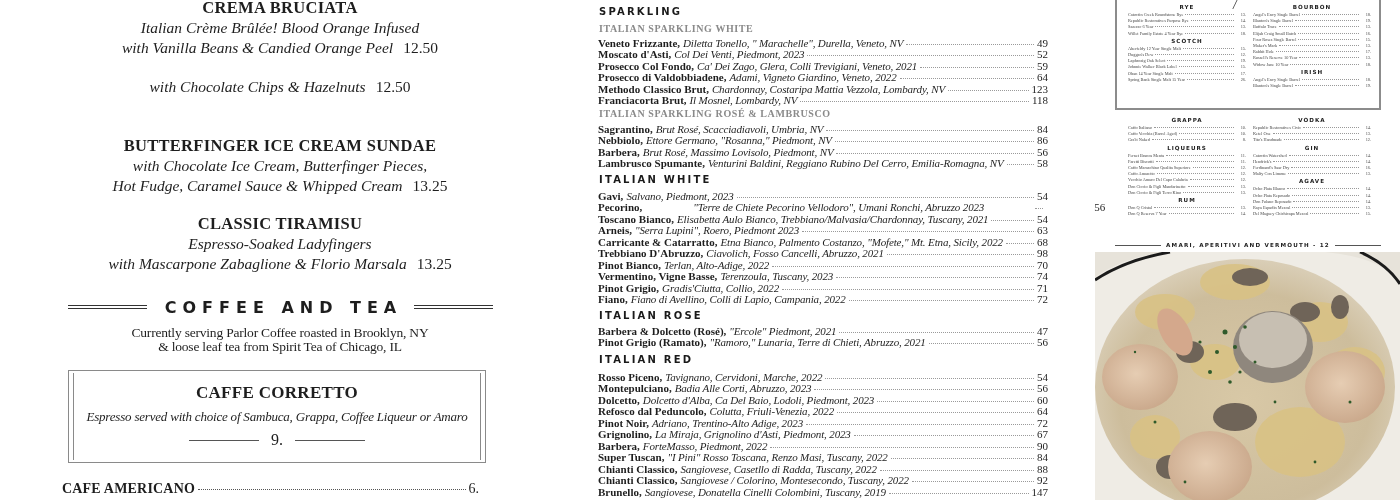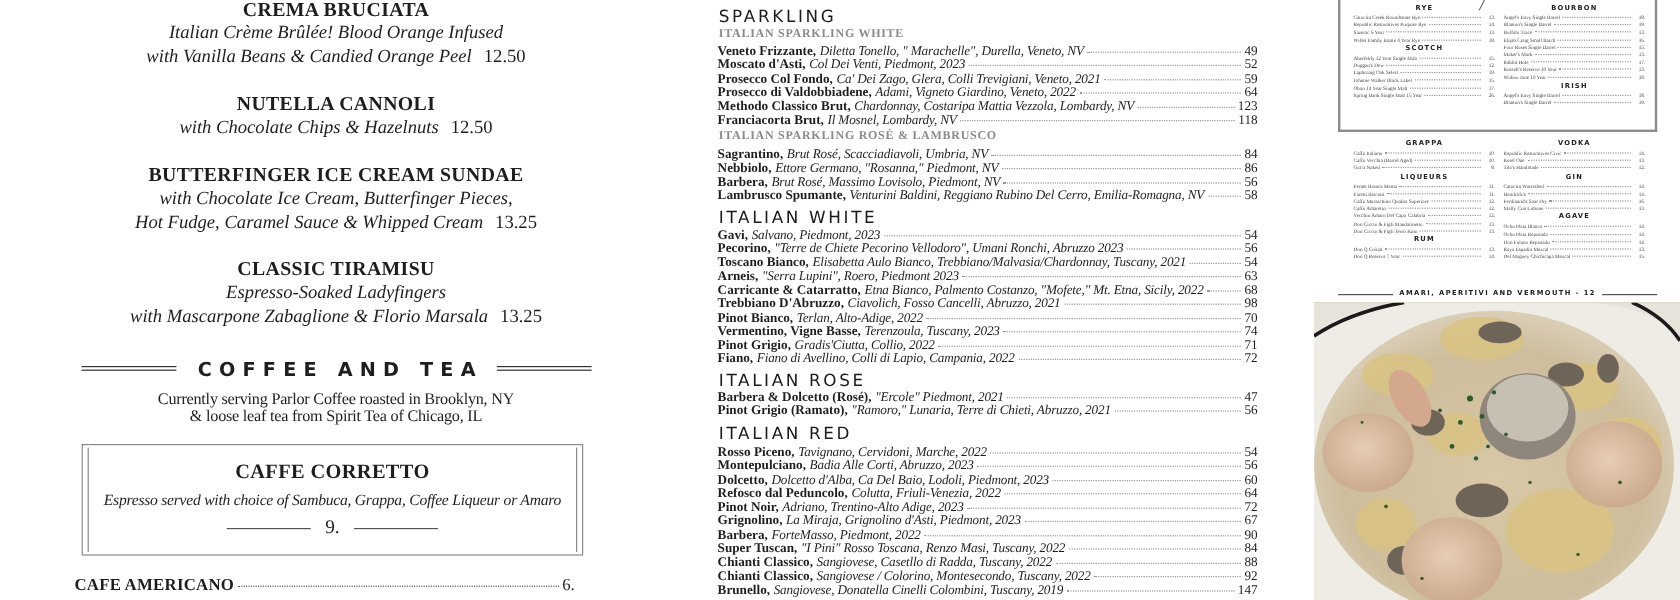--- a/index.html
+++ b/index.html
@@ -25,21 +25,21 @@
   #corretto-price-row { position: absolute; left: 0; top: 60px; width: 100%; display: flex; justify-content: center; align-items: center; }
   .thin-rule { width: 70px; border-top: 1px solid #555; }
   #corretto-price { font-size: 16px; padding: 0 12px; }
 
   #americano { position: absolute; left: 2px; top: 481px; width: 417px; display: flex; align-items: baseline; font-size: 14px; }
   #americano .nm { font-weight: bold; letter-spacing: 0.2px; }
   .leader { flex: 1; border-bottom: 1px dotted #555; margin: 0 3px; transform: translateY(-3px); }
 
   
   #wine { position: absolute; left: 598px; top: 0; width: 452px; }
-  .cat { font-family: "DejaVu Sans", sans-serif; font-weight: normal; font-size: 14px; letter-spacing: 2.2px; color: #1a1a1a; position: absolute; left: 1px; }
+  .cat { font-family: "DejaVu Sans", sans-serif; font-weight: bold; font-size: 10px; letter-spacing: 2.2px; color: #1a1a1a; position: absolute; left: 1px; }
   .sub { font-weight: bold; font-size: 10px; letter-spacing: 0.6px; color: #8a8a8a; position: absolute; left: 1px; }
   .wrow { position: absolute; left: 0; width: 450px; height: 11.5px; display: flex; align-items: baseline; font-size: 11px; white-space: nowrap; }
   .wrow .wn { font-weight: bold; }
   .wrow .wd { font-style: italic; margin-left: 3px; letter-spacing: -0.15px; }
   .wrow .ld { flex: 1; border-bottom: 1px dotted #9a9a9a; margin: 0 3px; transform: translateY(-2px); min-width: 8px; }
   .wrow .wp { text-align: center; }
 
   
   #spirits { position: absolute; left: 1115px; top: 0; width: 266px; height: 110px; border: 2px solid #8c8c8c; border-top: none; }
   .sp-col { position: absolute; width: 118px; }
@@ -62,21 +62,20 @@
 
 <div id="left">
 
   <div class="dessert" style="top:-2px">
     <div class="name">CREMA BRUCIATA</div>
     <div class="desc">Italian Crème Brûlée! Blood Orange Infused</div>
     <div class="desc"><span>with Vanilla Beans &amp; Candied Orange Peel</span><span class="price">12.50</span></div>
   </div>
 
   <div class="dessert" style="top:77px">
-    <div class="name">NUTELLA CANNOLI</div>
     <div class="desc"><span>with Chocolate Chips &amp; Hazelnuts</span><span class="price">12.50</span></div>
   </div>
 
   <div class="dessert" style="top:136px">
     <div class="name">BUTTERFINGER ICE CREAM SUNDAE</div>
     <div class="desc">with Chocolate Ice Cream, Butterfinger Pieces,</div>
     <div class="desc"><span>Hot Fudge, Caramel Sauce &amp; Whipped Cream</span><span class="price">13.25</span></div>
   </div>
 
   <div class="dessert" style="top:214px">
@@ -178,21 +177,21 @@
       <span class="ld"></span>
       <span class="wp">58</span>
     </div>
     <div class="cat" style="top: 174px;">ITALIAN WHITE</div>
     <div class="wrow" style="top: 190px;">
       <span class="wn">Gavi,</span>
       <span class="wd">Salvano, Piedmont, 2023</span>
       <span class="ld"></span>
       <span class="wp">54</span>
     </div>
-    <div class="wrow" style="top: 201.45px;">
+    <div class="wrow" style="top: 201.45px; gap: 48px;">
       <span class="wn">Pecorino,</span>
       <span class="wd">"Terre de Chiete Pecorino Vellodoro", Umani Ronchi, Abruzzo 2023</span>
       <span class="ld"></span>
       <span class="wp">56</span>
     </div>
     <div class="wrow" style="top: 212.9px;">
       <span class="wn">Toscano Bianco,</span>
       <span class="wd">Elisabetta Aulo Bianco, Trebbiano/Malvasia/Chardonnay, Tuscany, 2021</span>
       <span class="ld"></span>
       <span class="wp">54</span>

